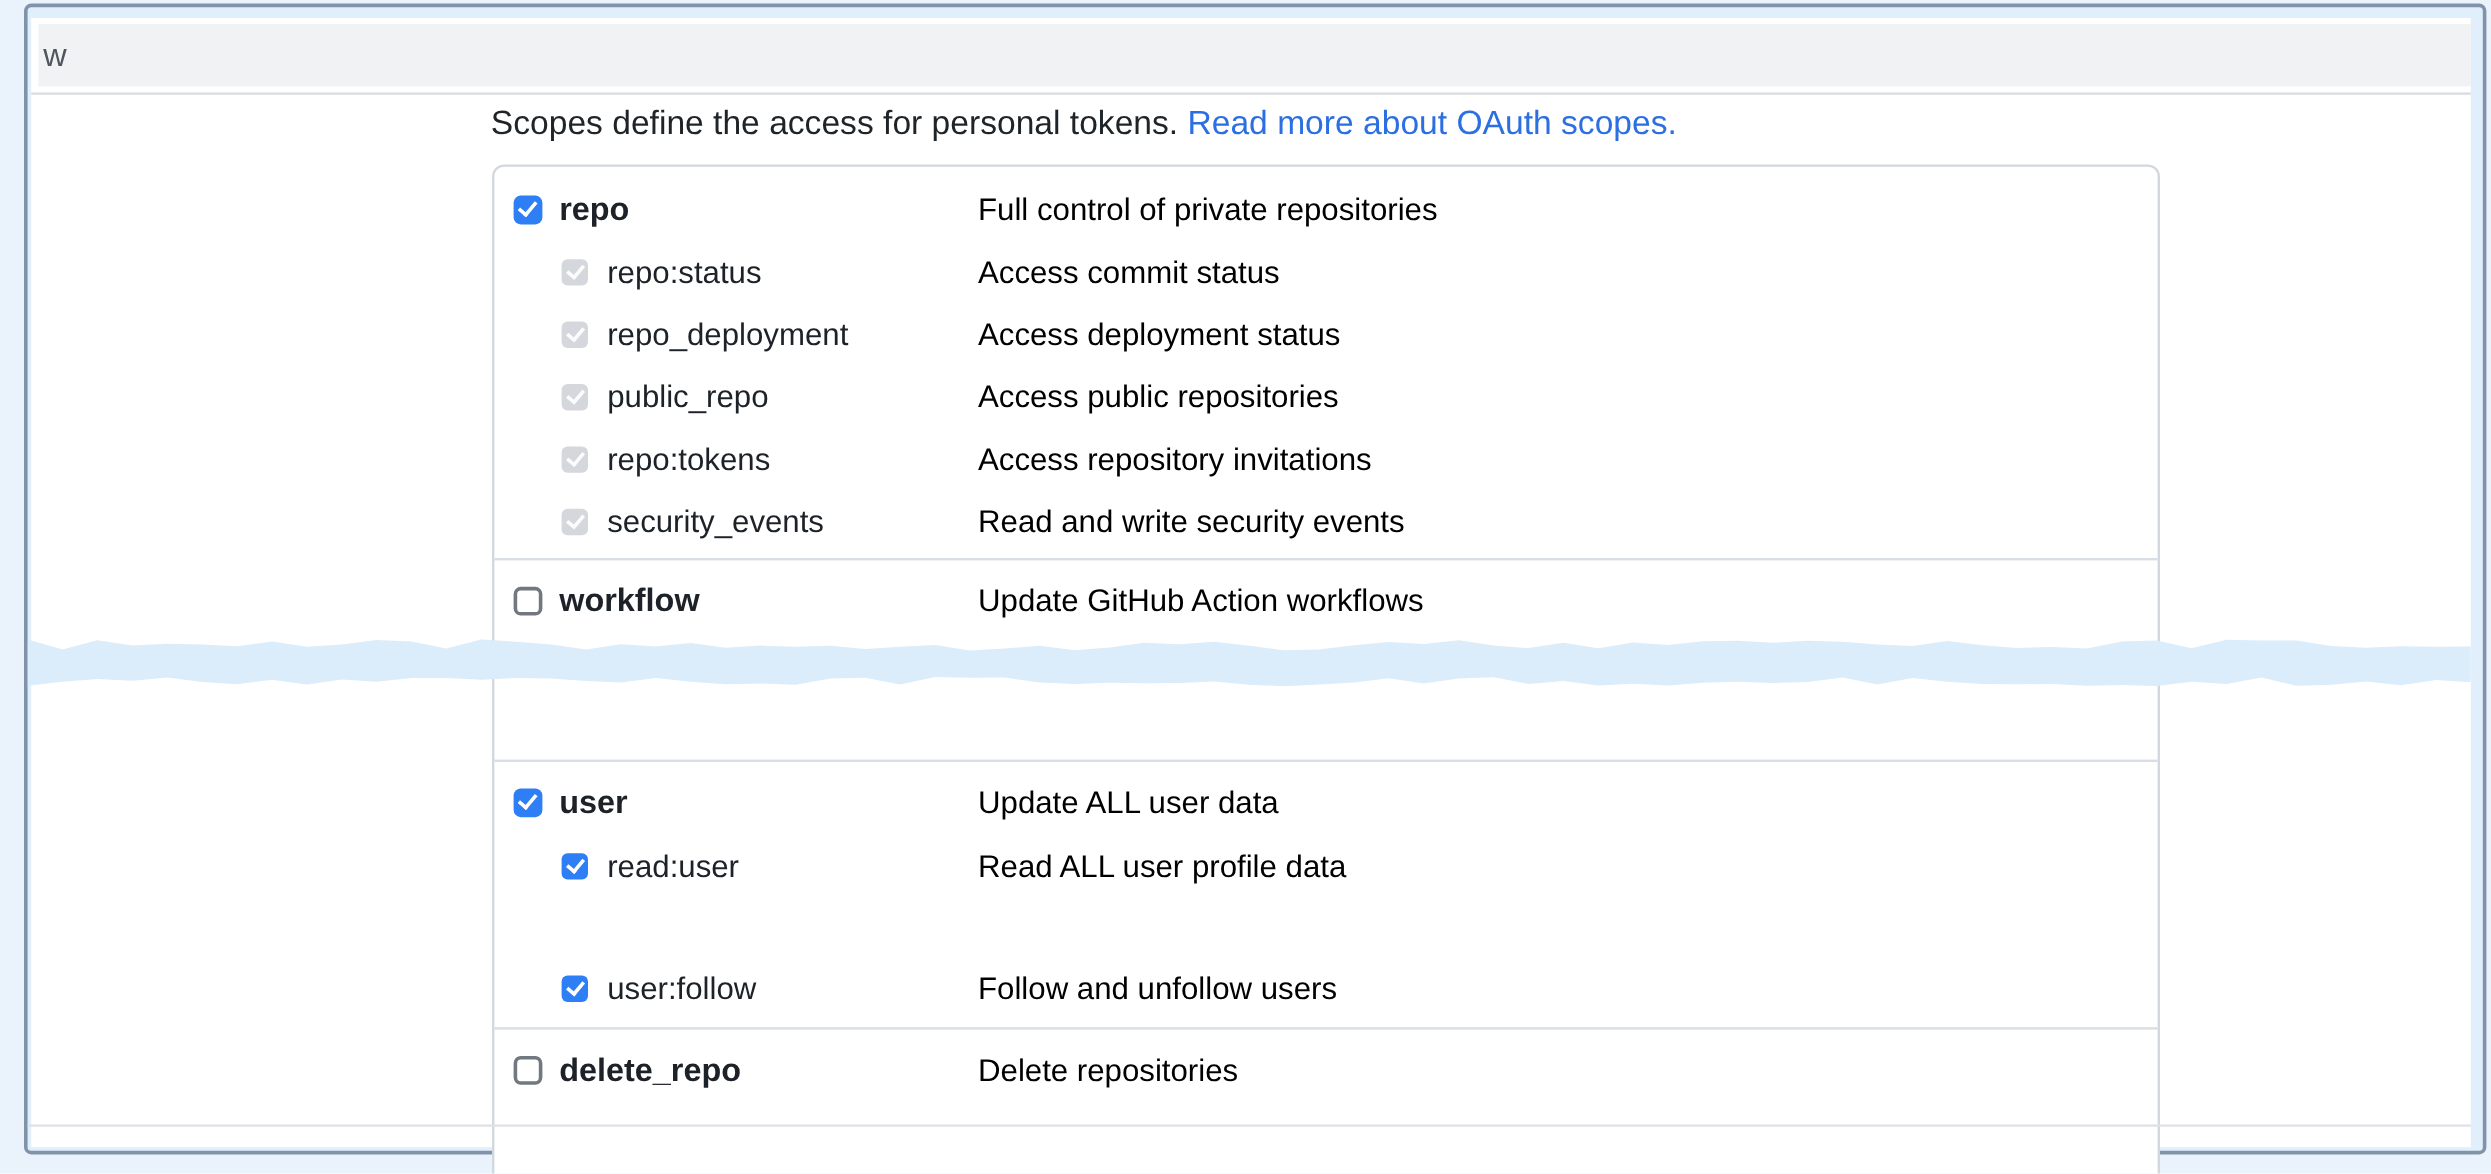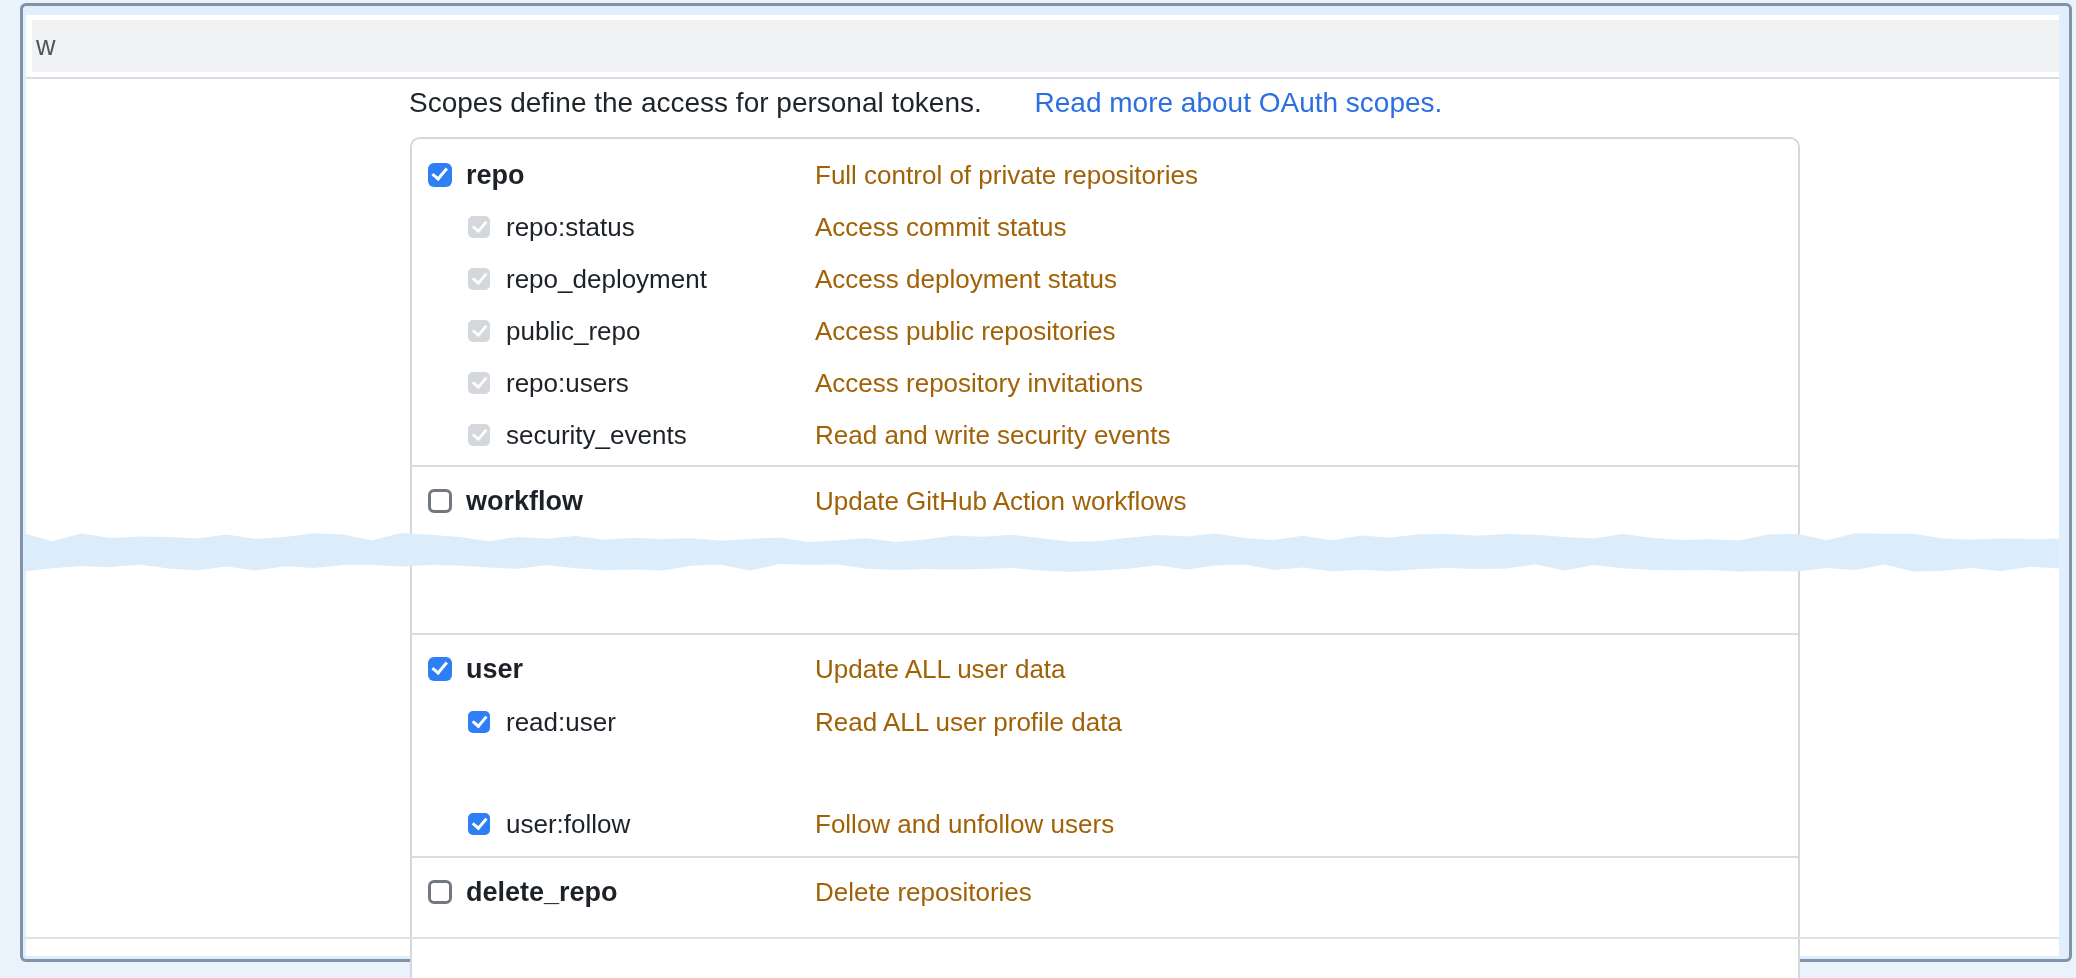--- a/index.html
+++ b/index.html
@@ -30,21 +30,21 @@
   }
   .topdiv{
     position:absolute;left:0;right:0;top:62px;height:0;
     border-top:2px solid #dadde2;
   }
   
   .intro{
     position:absolute;left:383px;top:70px;
     font-size:28px;color:#1f2428;line-height:36px;white-space:nowrap;
   }
-  .intro a{color:#2b6fe2;text-decoration:none;cursor:pointer;margin-left:45px;}
+  .intro a{color:#2b6fe2;text-decoration:none;cursor:pointer;}
   
   .scopes-box{
     position:absolute;left:384px;top:122px;width:1390px;height:921px;
     box-sizing:border-box;border:2px solid #d2d8de;border-radius:10px;
     background:#fff;
   }
   .row{position:absolute;left:0;right:0;height:52px;}
   .hr{position:absolute;left:0;right:0;height:0;border-top:2px solid #d8dee4;}
   
   .cb{
@@ -61,21 +61,21 @@
     border:solid #fff;border-width:0 3.5px 3.5px 0;transform:rotate(40deg);
   }
   .cb.dis::after{border-color:rgba(255,255,255,.93);}
   .lbl{
     position:absolute;left:54px;top:50%;transform:translateY(-50%);
     font-size:27px;font-weight:700;color:#1d2228;white-space:nowrap;
   }
   .lbl.sub{left:94px;font-weight:400;font-size:26px;}
   .desc{
     position:absolute;left:403px;top:50%;transform:translateY(-50%);
-    font-size:26px;color:#a16207;white-space:nowrap;
+    font-size:26px;color:#000000;white-space:nowrap;
   }
   
   .torn{position:absolute;left:-3px;top:509px;width:2036px;height:50px;z-index:5;}
   
   .botdiv{
     position:absolute;left:-3px;width:2036px;top:922px;height:0;
     border-top:2px solid #dfe2e6;
   }
 </style>
 </head>
@@ -108,21 +108,21 @@
         <span class="lbl sub">repo_deployment</span>
         <span class="desc">Access deployment status</span>
       </div>
       <div class="row" style="top:166px">
         <span class="cb sub dis"></span>
         <span class="lbl sub">public_repo</span>
         <span class="desc">Access public repositories</span>
       </div>
       <div class="row" style="top:218px">
         <span class="cb sub dis"></span>
-        <span class="lbl sub">repo:users</span>
+        <span class="lbl sub">repo:tokens</span>
         <span class="desc">Access repository invitations</span>
       </div>
       <div class="row" style="top:270px">
         <span class="cb sub dis"></span>
         <span class="lbl sub">security_events</span>
         <span class="desc">Read and write security events</span>
       </div>
 
       <div class="hr" style="top:326px"></div>
 

